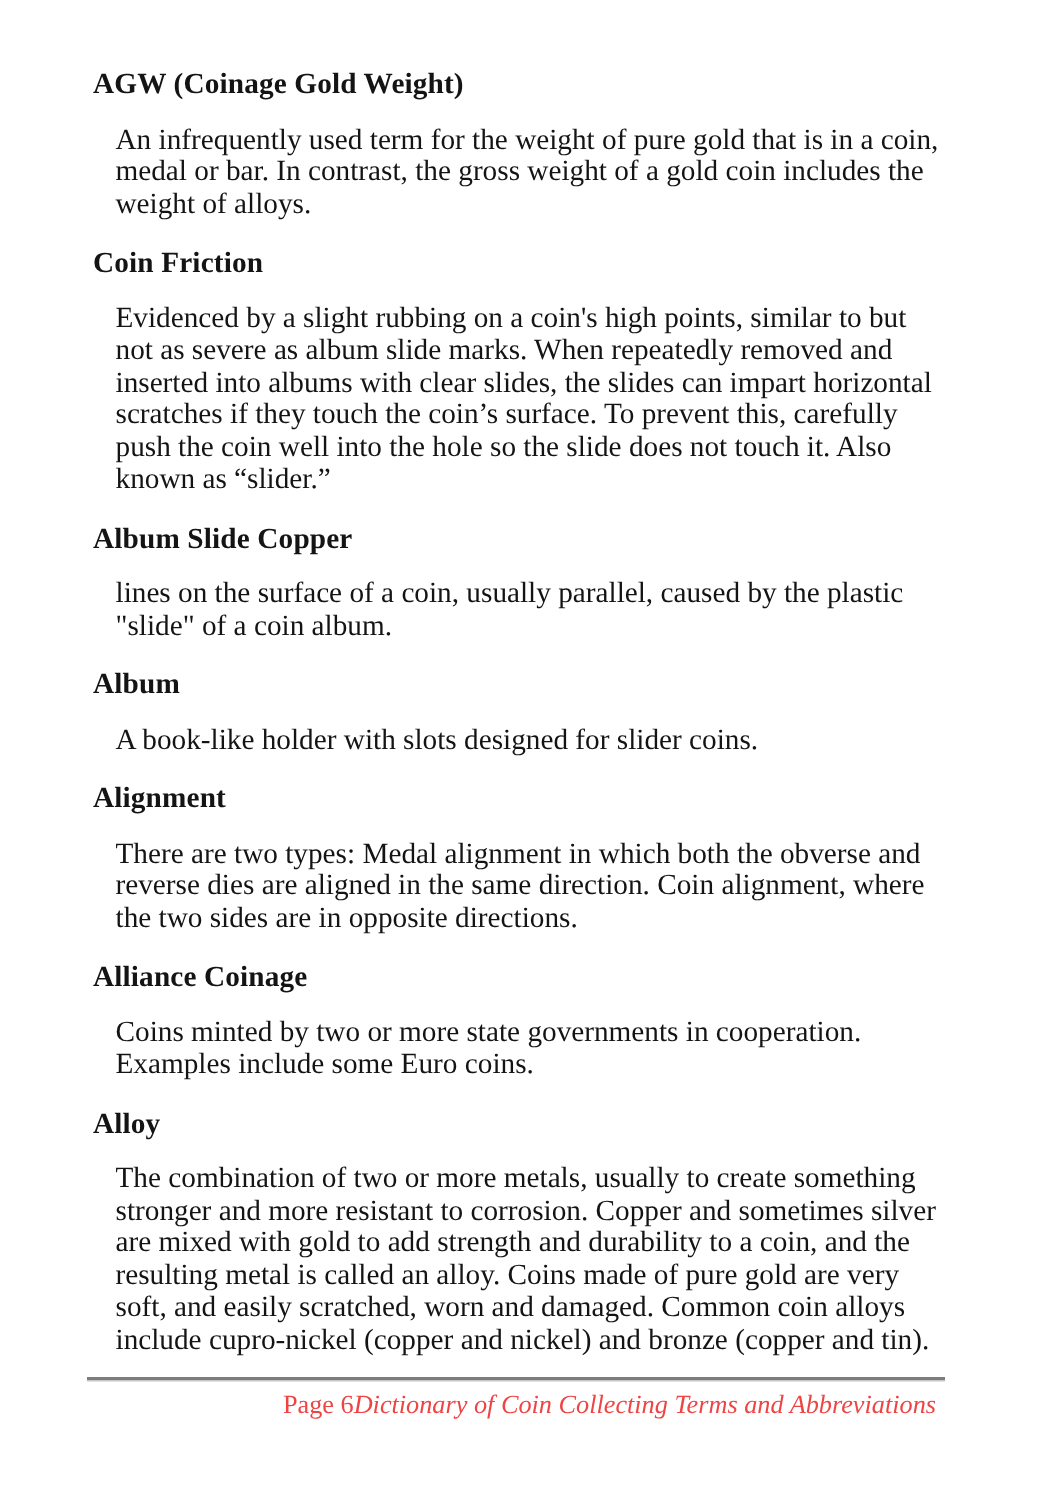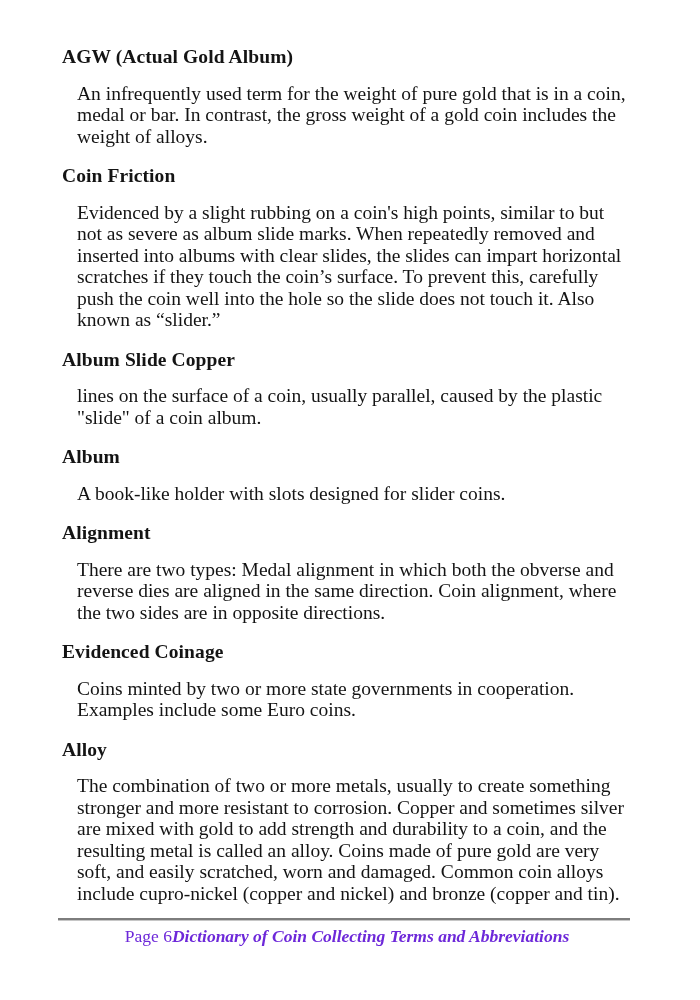--- a/index.html
+++ b/index.html
@@ -43,41 +43,40 @@
     left: 58px;
     top: 918px;
     width: 572px;
   }
   .footer-rule {
     height: 3px;
     background: linear-gradient(to bottom, #7d7d7d 0px, #7d7d7d 2px, #c6c6c6 2px, #c6c6c6 3px);
   }
   .footer-row {
     display: flex;
-    justify-content: center;
+    justify-content: flex-end;
     align-items: baseline;
     padding: 5px 6px 0 12px;
     font-size: 17.5px;
     line-height: 20px;
-    color: #6d28d9;
+    color: #ef4444;
   }
   .footer-title {
     font-style: italic;
-    font-weight: bold;
   }
 </style>
 </head>
 <body>
 
 <div class="page">
 
   <div class="content">
 
     <div class="entry">
-      <h2 class="term">AGW (Actual Gold Album)</h2>
+      <h2 class="term">AGW (Coinage Gold Weight)</h2>
       <p class="definition">An infrequently used term for the weight of pure gold that is in a coin, medal or bar. In contrast, the gross weight of a gold coin includes the weight of alloys.</p>
     </div>
 
 
     <div class="entry">
       <h2 class="term">Coin Friction</h2>
       <p class="definition">Evidenced by a slight rubbing on a coin's high points, similar to but not as severe as album slide marks. When repeatedly removed and inserted into albums with clear slides, the slides can impart horizontal scratches if they touch the coin’s surface. To prevent this, carefully push the coin well into the hole so the slide does not touch it. Also known as “slider.”</p>
     </div>
 
     <div class="entry">
@@ -89,21 +88,21 @@
       <h2 class="term">Album</h2>
       <p class="definition">A book-like holder with slots designed for slider coins.</p>
     </div>
 
     <div class="entry">
       <h2 class="term">Alignment</h2>
       <p class="definition">There are two types: Medal alignment in which both the obverse and reverse dies are aligned in the same direction. Coin alignment, where the two sides are in opposite directions.</p>
     </div>
 
     <div class="entry">
-      <h2 class="term">Evidenced Coinage</h2>
+      <h2 class="term">Alliance Coinage</h2>
       <p class="definition">Coins minted by two or more state governments in cooperation. Examples include some Euro coins.</p>
     </div>
 
     <div class="entry">
       <h2 class="term">Alloy</h2>
       <p class="definition">The combination of two or more metals, usually to create something stronger and more resistant to corrosion. Copper and sometimes silver are mixed with gold to add strength and durability to a coin, and the resulting metal is called an alloy. Coins made of pure gold are very soft, and easily scratched, worn and damaged. Common coin alloys include cupro-nickel (copper and nickel) and bronze (copper and tin).</p>
     </div>
 
   </div>
 

